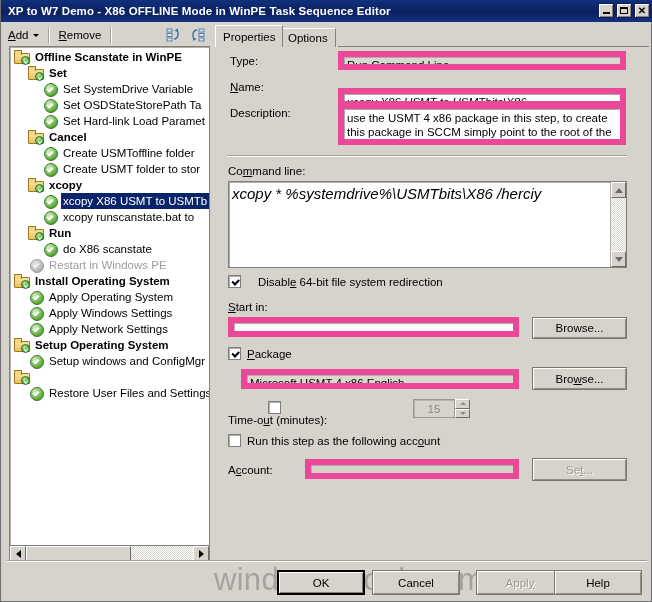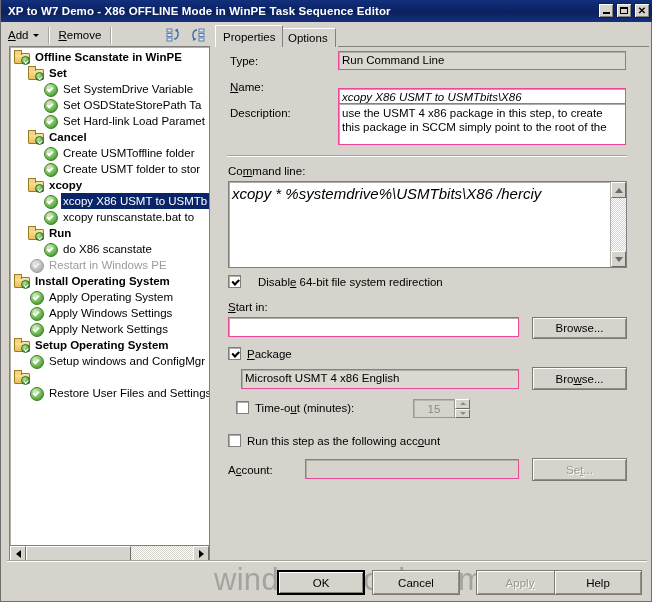--- a/index.html
+++ b/index.html
@@ -206,21 +206,21 @@
 
   
   #form { position: absolute; left: 214px; top: 47px; width: 434px; height: 500px; }
 
   .row { position: absolute; display: flex; align-items: center; }
   .flabel { font-size: 11.5px; color: #000; }
   .u { text-decoration: underline; }
 
   .tfield {
     background: #ffffff;
-    border: 1px solid #ec4899;
+    border: 6px solid #ec4899;
     box-shadow: inset 1px 1px 0 #b0ada6;
     font-family: "Liberation Sans", sans-serif;
     font-size: 11.5px;
     padding: 2px 3px;
     color: #000;
     overflow: hidden;
     white-space: nowrap;
   }
   .tfield.readonly { background: #dbd8d2; color: #000; }
   .tfield.multiline { white-space: normal; line-height: 14px; }
@@ -561,21 +561,21 @@
 
     <div class="chk" style="position:absolute; left:13px; top:300px;">
       <span class="box checked"></span>
       <span class="flabel"><span class="u">P</span>ackage</span>
     </div>
     <div class="tfield readonly" style="position:absolute; left:26px; top:322px; width:278px; height:20px;">Microsoft USMT 4 x86 English</div>
     <div class="btn plain" style="position:absolute; left:317px; top:320px; width:95px; height:23px;">
       <span>Bro<span class="u">w</span>se...</span>
     </div>
 
-    <div class="chk" style="position:absolute; left:21px; top:354px;">
+    <div class="chk" style="position:absolute; left:13px; top:354px;flex-direction:column;">
       <span class="box"></span>
       <span class="flabel">Time-o<span class="u">u</span>t (minutes):</span>
     </div>
     <div id="spinner" style="left:198px; top:352px;">
       <div id="spin-val">15</div>
       <div id="spin-btns">
         <div class="spin-b">
           <span class="tiny-up"></span>
         </div>
         <div class="spin-b">

